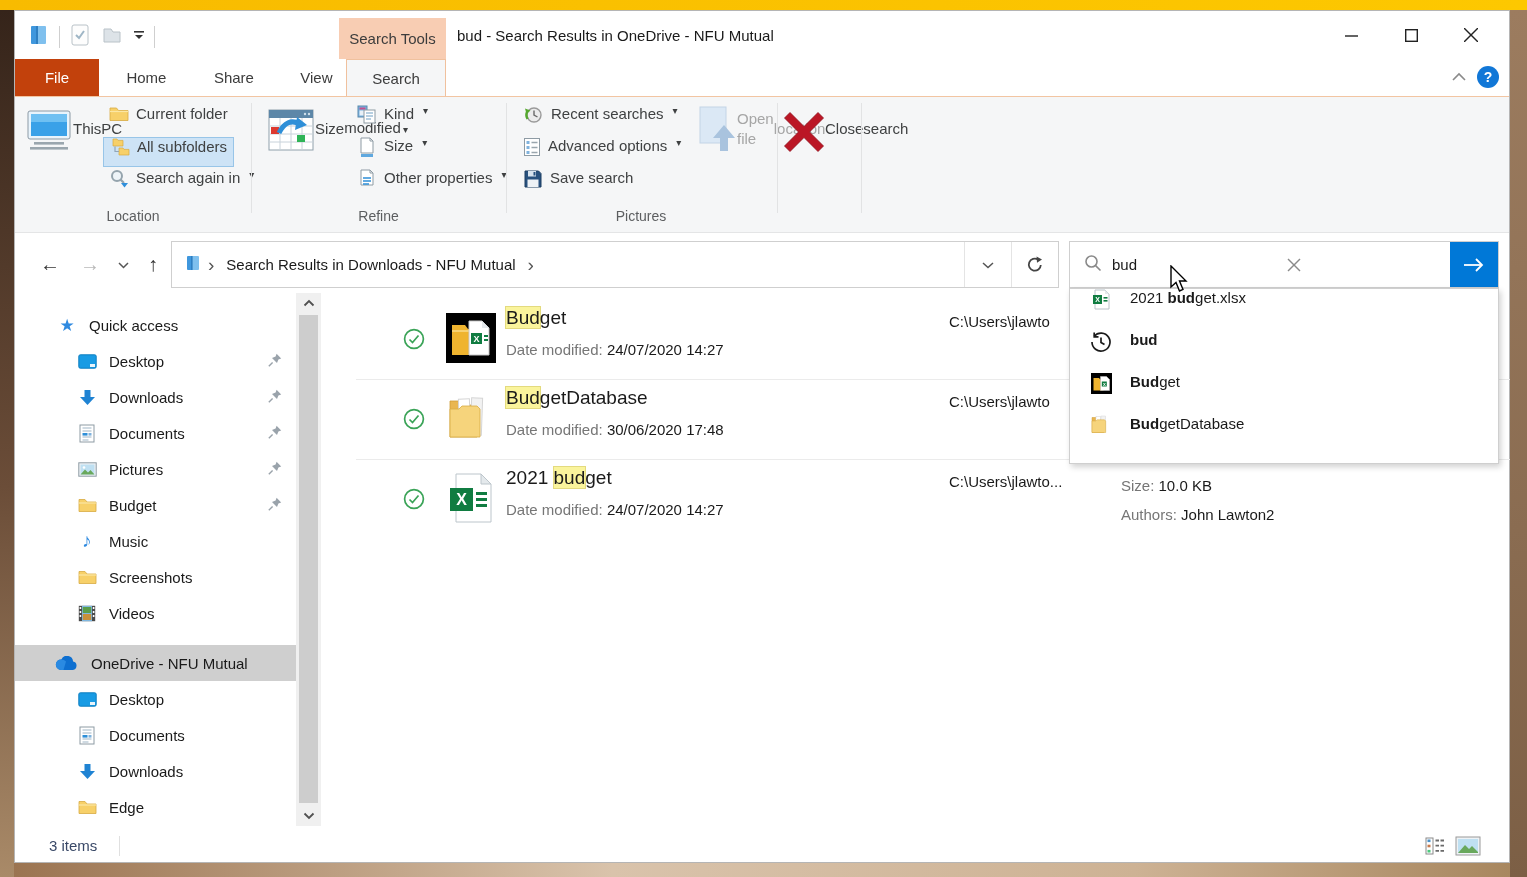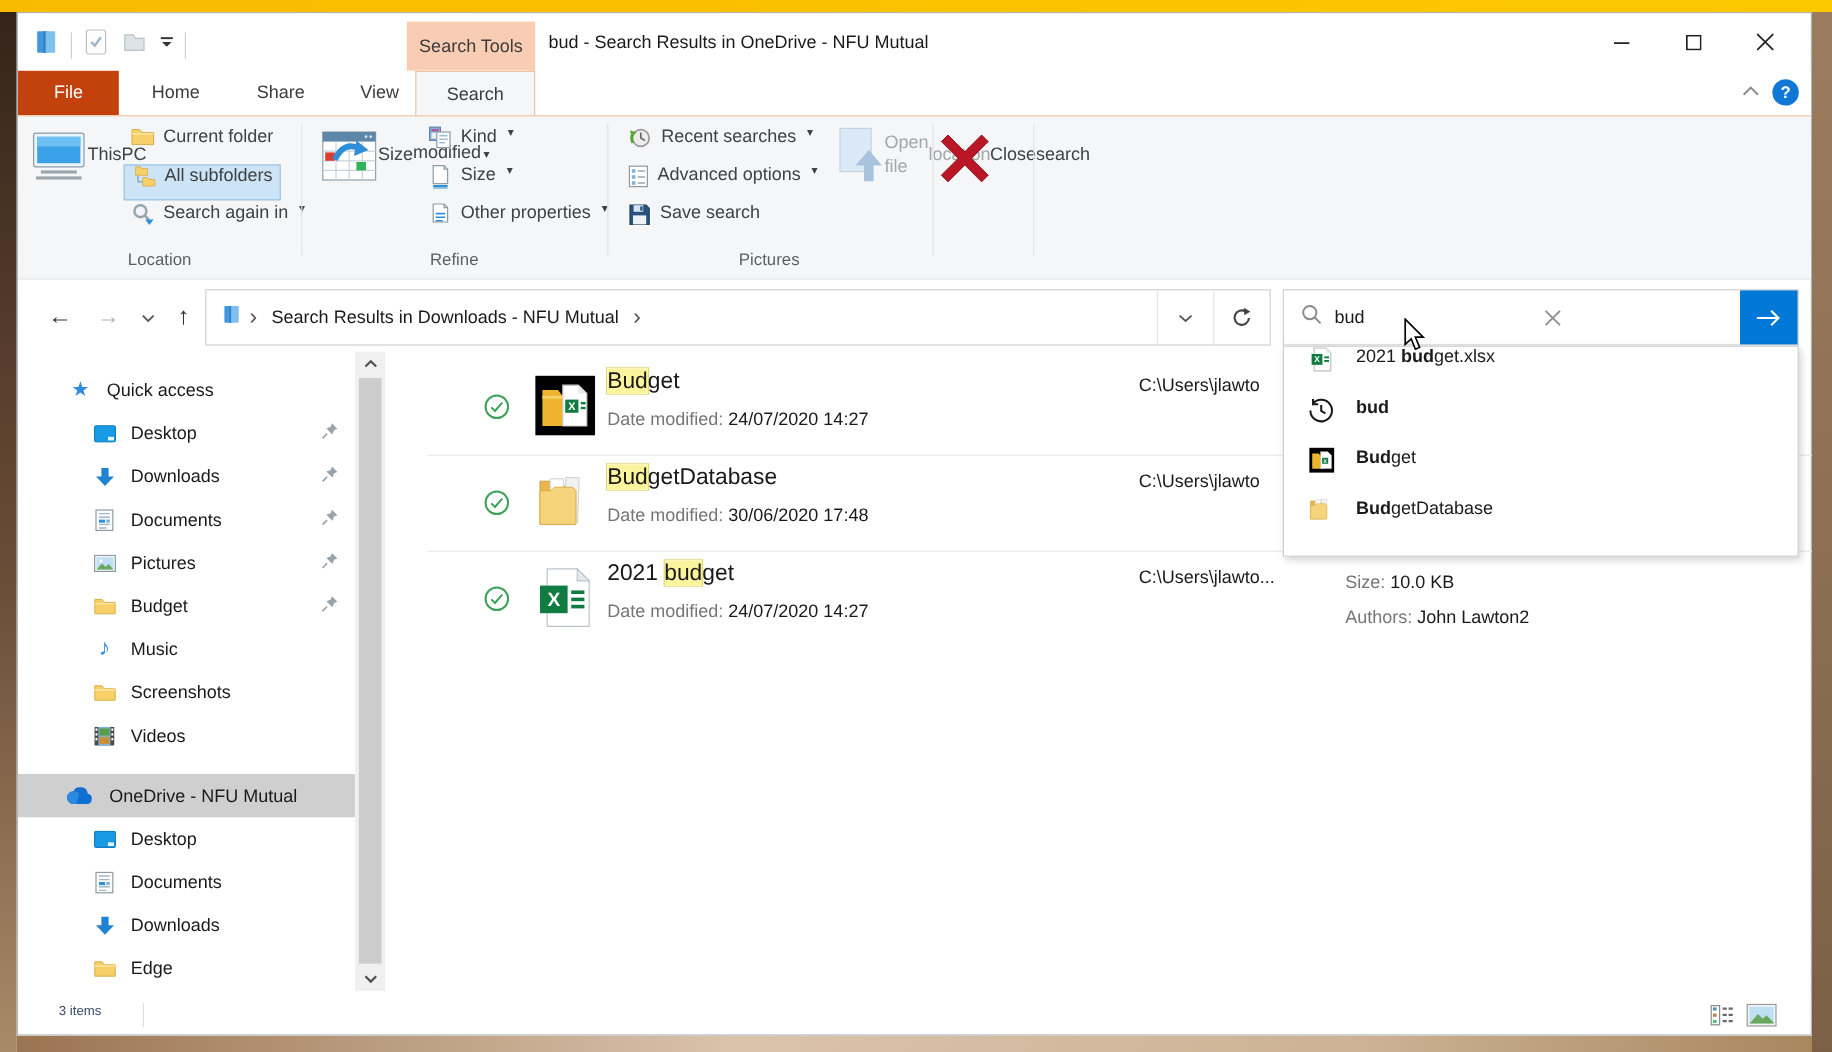--- a/index.html
+++ b/index.html
@@ -79,21 +79,21 @@
   .rcheck{position:absolute;left:82px;top:29px}
   .ricon{position:absolute;left:125px;top:14px;width:50px;height:50px;display:flex;align-items:center;justify-content:center}
   .rname{position:absolute;left:185px;top:8px;font-size:19px}
   .hl{background:#faf49c;box-shadow:0 0 0 1px #e3da7e}
   .rdate{position:absolute;left:185px;top:42px;font-size:15px}
   .glabel{color:#767676}
   .rpath{position:absolute;left:628px;top:14px;font-size:15px;white-space:nowrap}
   .rextra{position:absolute;left:800px;font-size:15px;white-space:nowrap}
   
   .statusbar{position:absolute;left:0;bottom:0;width:100%;height:30px}
-  .scount{position:absolute;left:34px;top:5px;font-size:11px;color:#394867}
+  .scount{position:absolute;left:34px;top:5px;font-size:15px;color:#394867}
   .ssep{position:absolute;left:104px;top:4px;width:1px;height:20px;background:#e0e0e0}
   .viewbtns{position:absolute;right:28px;top:4px;display:flex;gap:10px}
   .cursor{position:absolute;left:1154px;top:254px;z-index:60}
 </style>
 </head>
 <body>
 
 <div class="wp-top"></div>
 <div class="wp-left"></div>
 <div class="wp-right"></div>

